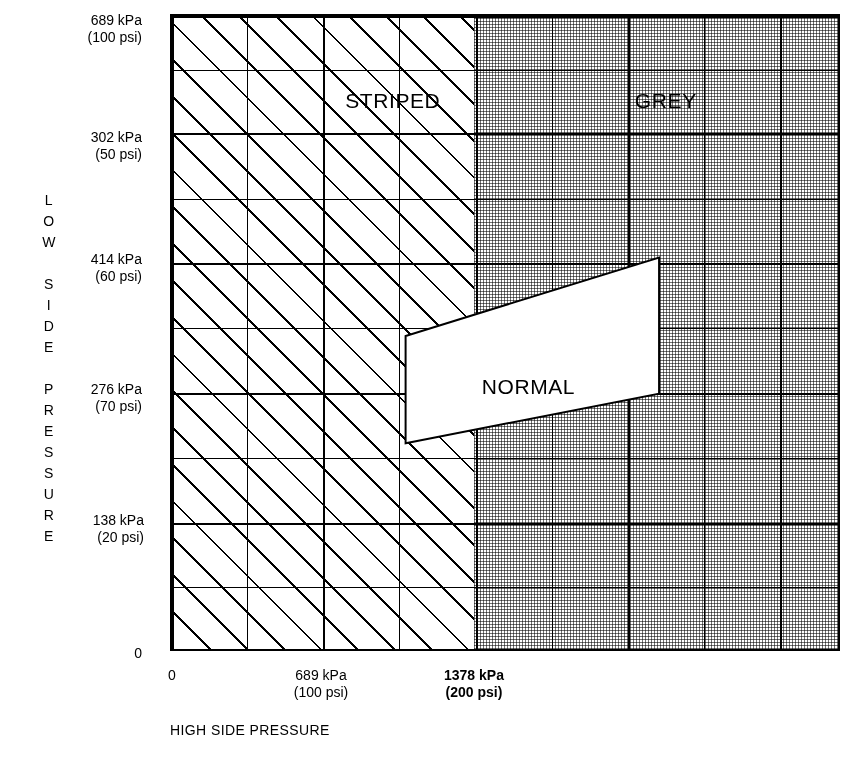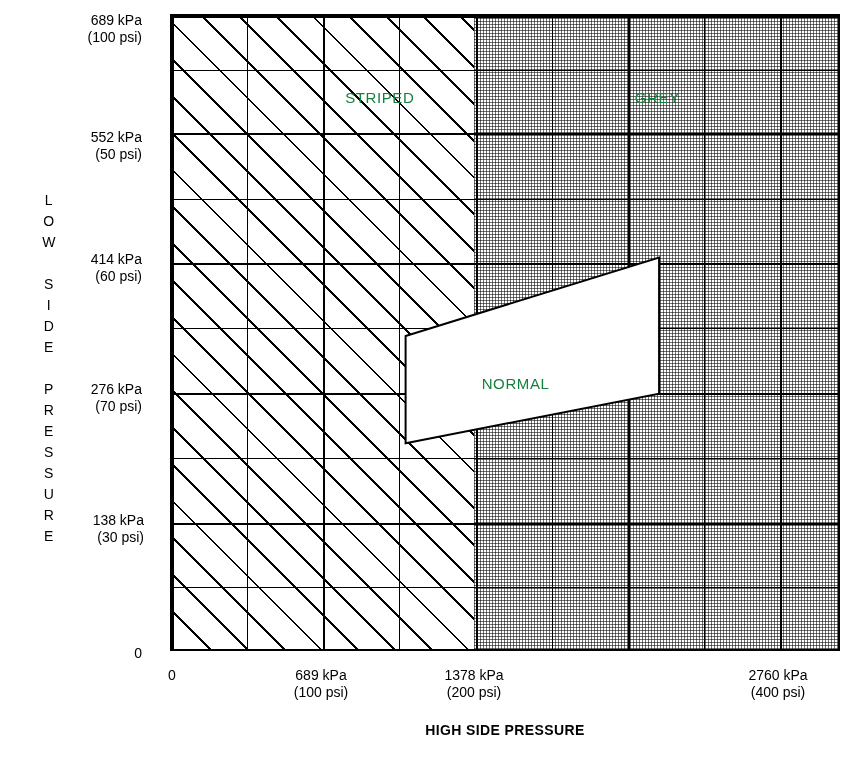--- a/index.html
+++ b/index.html
@@ -87,23 +87,23 @@
   .normal-region {
     position: absolute;
     left: 0; top: 0;
     width: 100%;
     height: 100%;
     pointer-events: none;
   }
 
   .region-label {
     position: absolute;
-    font-size: 15px;
+    font-size: 21px;
     letter-spacing: 0.6px;
-    color: #15803d;
+    color: #000000;
     white-space: nowrap;
   }
   .label-striped { left: 26%; top: 11.5%; }
   .label-grey    { left: 69.5%; top: 11.5%; }
   .label-normal  { left: 46.5%; top: 50.5%; margin-top: 39px; }
 
   
   .y-tick {
     position: absolute;
     text-align: right;
@@ -121,24 +121,22 @@
     line-height: 17px;
     white-space: nowrap;
     width: 120px;
   }
 
   .axis-title-x {
     position: absolute;
     left: 170px;
     top: 722px;
     width: 670px;
-    text-align: center;
     font-size: 14px;
     letter-spacing: 0.4px;
-    font-weight: bold;
   }
 
   .axis-title-y {
     position: absolute;
     left: 38px;
     top: 190px;
     width: 22px;
     text-align: center;
     font-size: 14px;
     line-height: 21px;
@@ -169,32 +167,32 @@
     <span>U</span>
     <span>R</span>
     <span>E</span>
   </div>
 
   <div class="y-tick" style="left:22px; top:645px;">
     <span>0</span>
   </div>
   <div class="y-tick" style="left:24px; top:512px;">
     <span>138 kPa</span>
-    <span class="l2">(30 psi)</span>
+    <span class="l2">(20 psi)</span>
   </div>
   <div class="y-tick" style="left:22px; top:381px;">
     <span>276 kPa</span>
     <span class="l2">(70 psi)</span>
   </div>
   <div class="y-tick" style="left:22px; top:251px;">
     <span>414 kPa</span>
     <span class="l2">(60 psi)</span>
   </div>
   <div class="y-tick" style="left:22px; top:129px;">
-    <span>552 kPa</span>
+    <span>302 kPa</span>
     <span class="l2">(50 psi)</span>
   </div>
   <div class="y-tick" style="left:22px; top:12px;">
     <span>689 kPa</span>
     <span class="l2">(100 psi)</span>
   </div>
 
   <div class="plot-area">
 
     <div class="band-striped"></div>
@@ -230,24 +228,20 @@
     <div class="region-label label-normal">NORMAL</div>
   </div>
 
   <div class="x-tick" style="left:112px; top:667px;">
     <span>0</span>
   </div>
   <div class="x-tick" style="left:261px; top:667px;">
     <span>689 kPa</span>
     <span class="l2" style="display:block">(100 psi)</span>
   </div>
-  <div class="x-tick" style="left:414px; top:667px;">
+  <div class="x-tick" style="left:414px; top:667px;font-weight:bold;">
     <span>1378 kPa</span>
     <span class="l2" style="display:block">(200 psi)</span>
   </div>
-  <div class="x-tick" style="left:718px; top:667px;">
-    <span>2760 kPa</span>
-    <span class="l2" style="display:block">(400 psi)</span>
-  </div>
 
   <div class="axis-title-x">HIGH SIDE PRESSURE</div>
 
 </div>
 
 </body></html>

